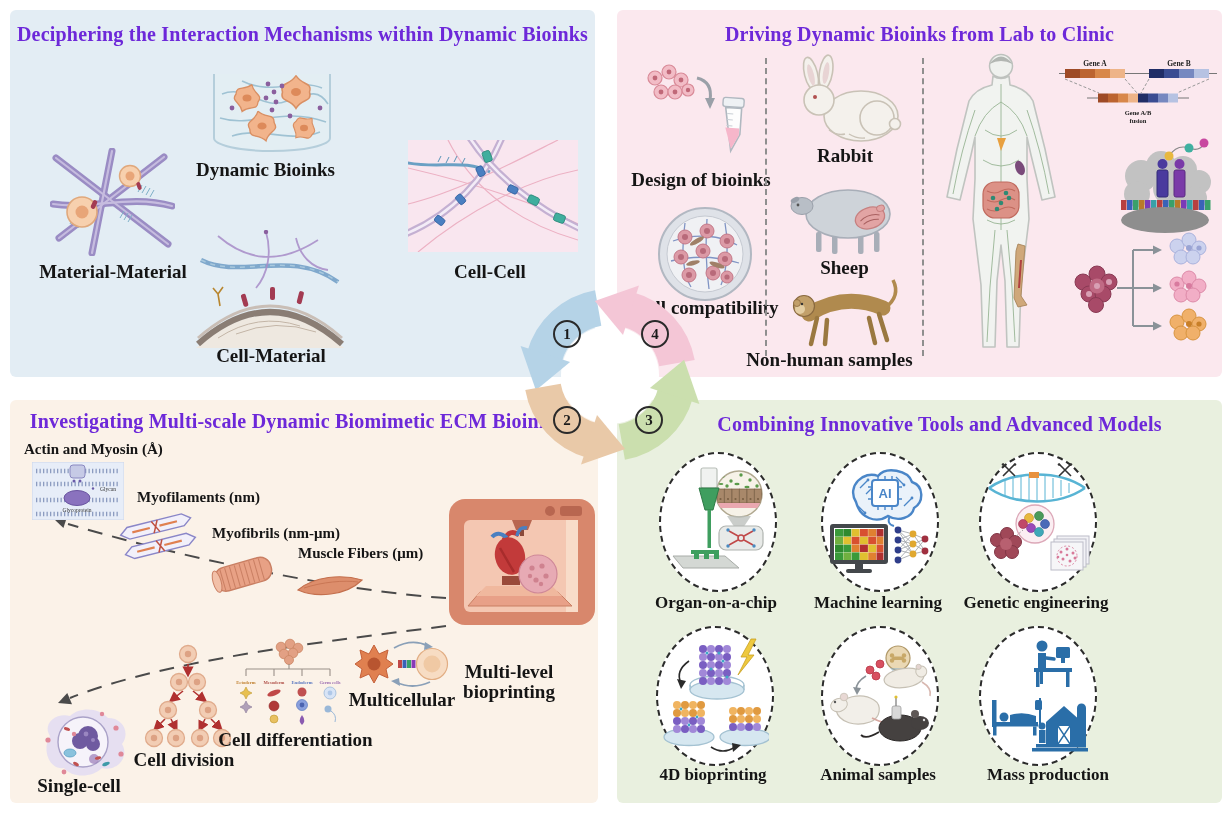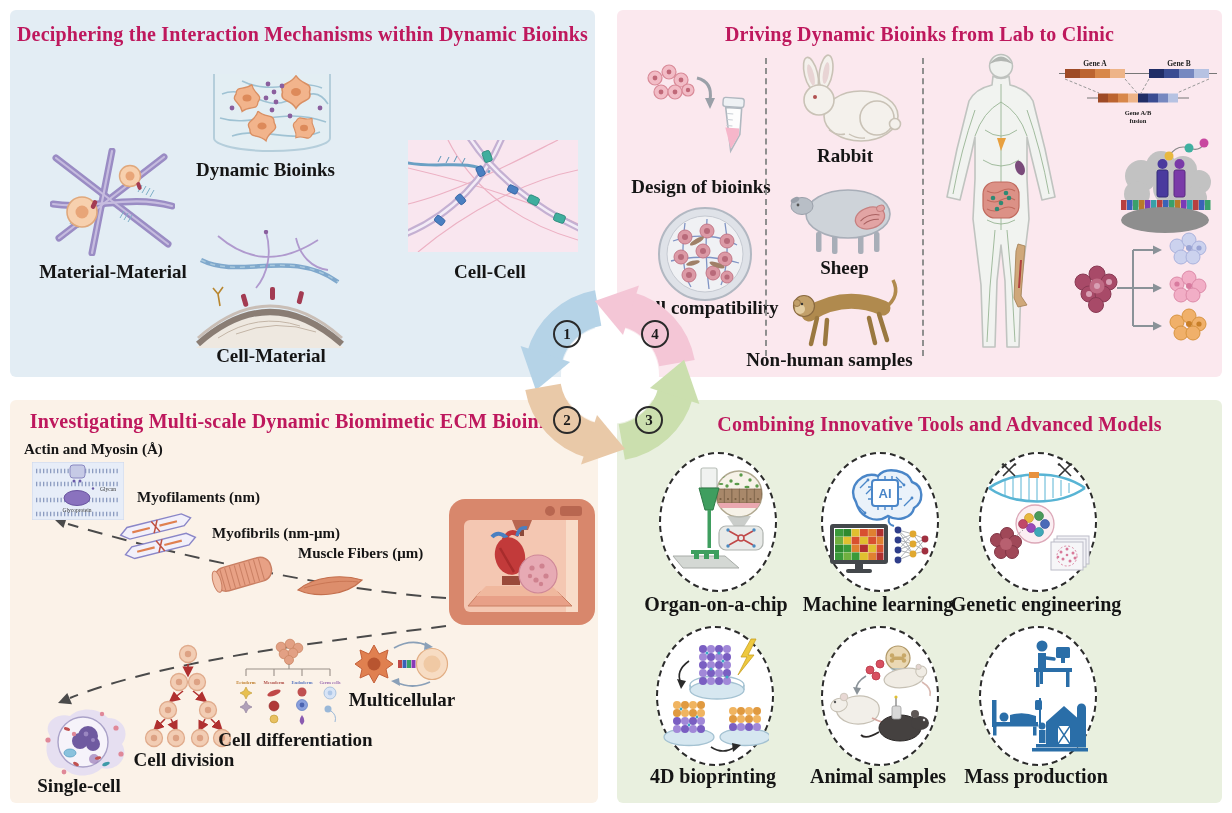--- a/index.html
+++ b/index.html
@@ -1,22 +1,22 @@
 <!DOCTYPE html>
 <html><head>
 <meta charset="utf-8">
 <style>
   html,body{margin:0;padding:0;background:#fff}
   .canvas{position:relative;width:1232px;height:813px;background:#fff;overflow:hidden;
           font-family:"Liberation Serif",serif;color:#111}
   .panel{position:absolute;border-radius:6px}
-  .ttl{position:absolute;font-weight:700;font-size:20px;text-align:center;letter-spacing:.2px;color:#be185d}
+  .ttl{position:absolute;font-weight:700;font-size:20px;text-align:center;letter-spacing:.2px;color:#6d28d9}
   .lbl{position:absolute;font-weight:700;font-size:19px;text-align:center;color:#151515;line-height:1.05}
   .lbl.sm{font-size:15px;text-align:left}
-  .lbl.big{font-size:20px}
+  .lbl.big{font-size:17px}
   .icon{position:absolute}
   .divider{position:absolute;width:0;border-left:2px dashed #8f8f8f}
   .card{position:absolute;width:114px;height:136px;border:2.4px dashed #2b2b2b;border-radius:50%;background:#fff}
   .cnum{position:absolute;width:24px;height:24px;border:2px solid #2a2a2a;border-radius:50%;
         display:flex;align-items:center;justify-content:center;
         font:700 15px "Liberation Serif",serif;color:#1a1a1a}
   svg{display:block}
 </style>
 </head>
 <body>
@@ -171,21 +171,21 @@
       <polygon points="64,36 74,36 69,47" fill="#9aa0a8"></polygon>
       <g transform="rotate(4 92 70)">
         <rect x="80" y="36" width="21" height="9" rx="2.5" fill="#eef1f4" stroke="#b0b8c0" stroke-width="1.4"></rect>
         <path d="M83 46 h16 v26 l-8 17 z" fill="#fdfdfd" stroke="#b0b8c0" stroke-width="1.6"></path>
         <path d="M84 66 h14 v7 l-7 14 z" fill="#f6b6ca"></path>
         <g stroke="#c8ced4" stroke-width="1">
             <path d="M85 52 h6 M85 58 h6 M85 64 h6"></path>
           </g>
       </g>
     </svg>
-    <div class="lbl" style="left:4px;top:167px;width:160px">Design of bioinks</div>
+    <div class="lbl" style="left:4px;top:160px;width:160px">Design of bioinks</div>
 
     <svg class="icon" style="left:38px;top:196px" width="100" height="96" viewBox="0 0 100 96">
       <circle cx="50" cy="48" r="46" fill="#dfe2e8" stroke="#b2b8c2" stroke-width="2"></circle>
       <circle cx="50" cy="48" r="38" fill="#f0f1f4" stroke="#c6cad2"></circle>
       <g stroke="#8094c4" stroke-width="1.3" fill="none">
         <path d="M18 35 C40 27 66 29 82 39"></path>
           <path d="M16 55 C40 49 64 51 84 57"></path>
         <path d="M30 17 C26 44 28 69 36 81"></path>
           <path d="M52 13 C50 44 52 69 54 83"></path>
         <path d="M70 17 C74 39 72 65 66 79"></path>
@@ -524,20 +524,21 @@
       <circle cx="92" cy="78" r="19" fill="#e7aab4" stroke="#cf8898" stroke-width="1.2"></circle>
       <g fill="#c06878" opacity=".6">
         <circle cx="86" cy="72" r="2.6"></circle>
           <circle cx="96" cy="70" r="2.6"></circle>
           <circle cx="100" cy="80" r="2.6"></circle>
         <circle cx="90" cy="84" r="2.6"></circle>
           <circle cx="84" cy="80" r="2.2"></circle>
           <circle cx="95" cy="88" r="2.2"></circle>
       </g>
     </svg>
+    <div class="lbl" style="left:408px;top:262px;width:182px">Multi-level bioprinting</div>
 
     <svg class="icon" style="left:26px;top:306px" width="95" height="72" viewBox="0 0 95 72">
       <path d="M14 30 C6 18 20 6 34 10 C44 0 64 2 72 12 C88 12 94 28 86 38 C94 52 80 66 66 62 C56 72 36 72 28 62 C12 64 6 42 14 30 Z" fill="#e2dcf2" opacity=".85"></path>
       <circle cx="47" cy="36" r="25" fill="#f6f3fa" stroke="#aaa2c8" stroke-width="1.4"></circle>
       <g fill="#6f5aa0">
           <circle cx="52" cy="30" r="10"></circle>
           <circle cx="44" cy="35" r="8"></circle>
           <circle cx="57" cy="38" r="7"></circle>
         </g>
       <circle cx="50" cy="28" r="2.4" fill="#9a86c0"></circle>
@@ -1039,21 +1040,21 @@
             <rect x="51" y="94" width="6.5" height="13"></rect>
           <rect x="48" y="108" width="50" height="3.5"></rect>
             <rect x="44" y="112" width="58" height="3.5"></rect>
         </g>
         <rect x="70" y="90" width="12" height="18" fill="#fff"></rect>
         <g stroke="#2a6ea8" stroke-width="1.4">
             <path d="M70 90 L82 108 M82 90 L70 108"></path>
           </g>
       </svg>
     </div>
-    <div class="lbl big" style="left:340px;top:366px;width:158px">Mass production</div>
+    <div class="lbl big" style="left:352px;top:366px;width:158px">Mass production</div>
   </section>
 
   <svg class="icon" style="left:514px;top:282px" width="192" height="186" viewBox="0 0 192 186">
     <circle cx="96" cy="93" r="49" fill="#ffffff"></circle>
     <g>
       <path d="M84.2 26 A 68 68 0 0 0 30.3 75.4" stroke="#b5d3e7" stroke-width="36" fill="none"></path>
       <polygon points="6.6,64 56.1,80 21.9,108.2" fill="#b5d3e7"></polygon>
     </g>
     <g transform="rotate(90 96 93)">
       <path d="M84.2 26 A 68 68 0 0 0 30.3 75.4" stroke="#f4c6d6" stroke-width="36" fill="none"></path>

